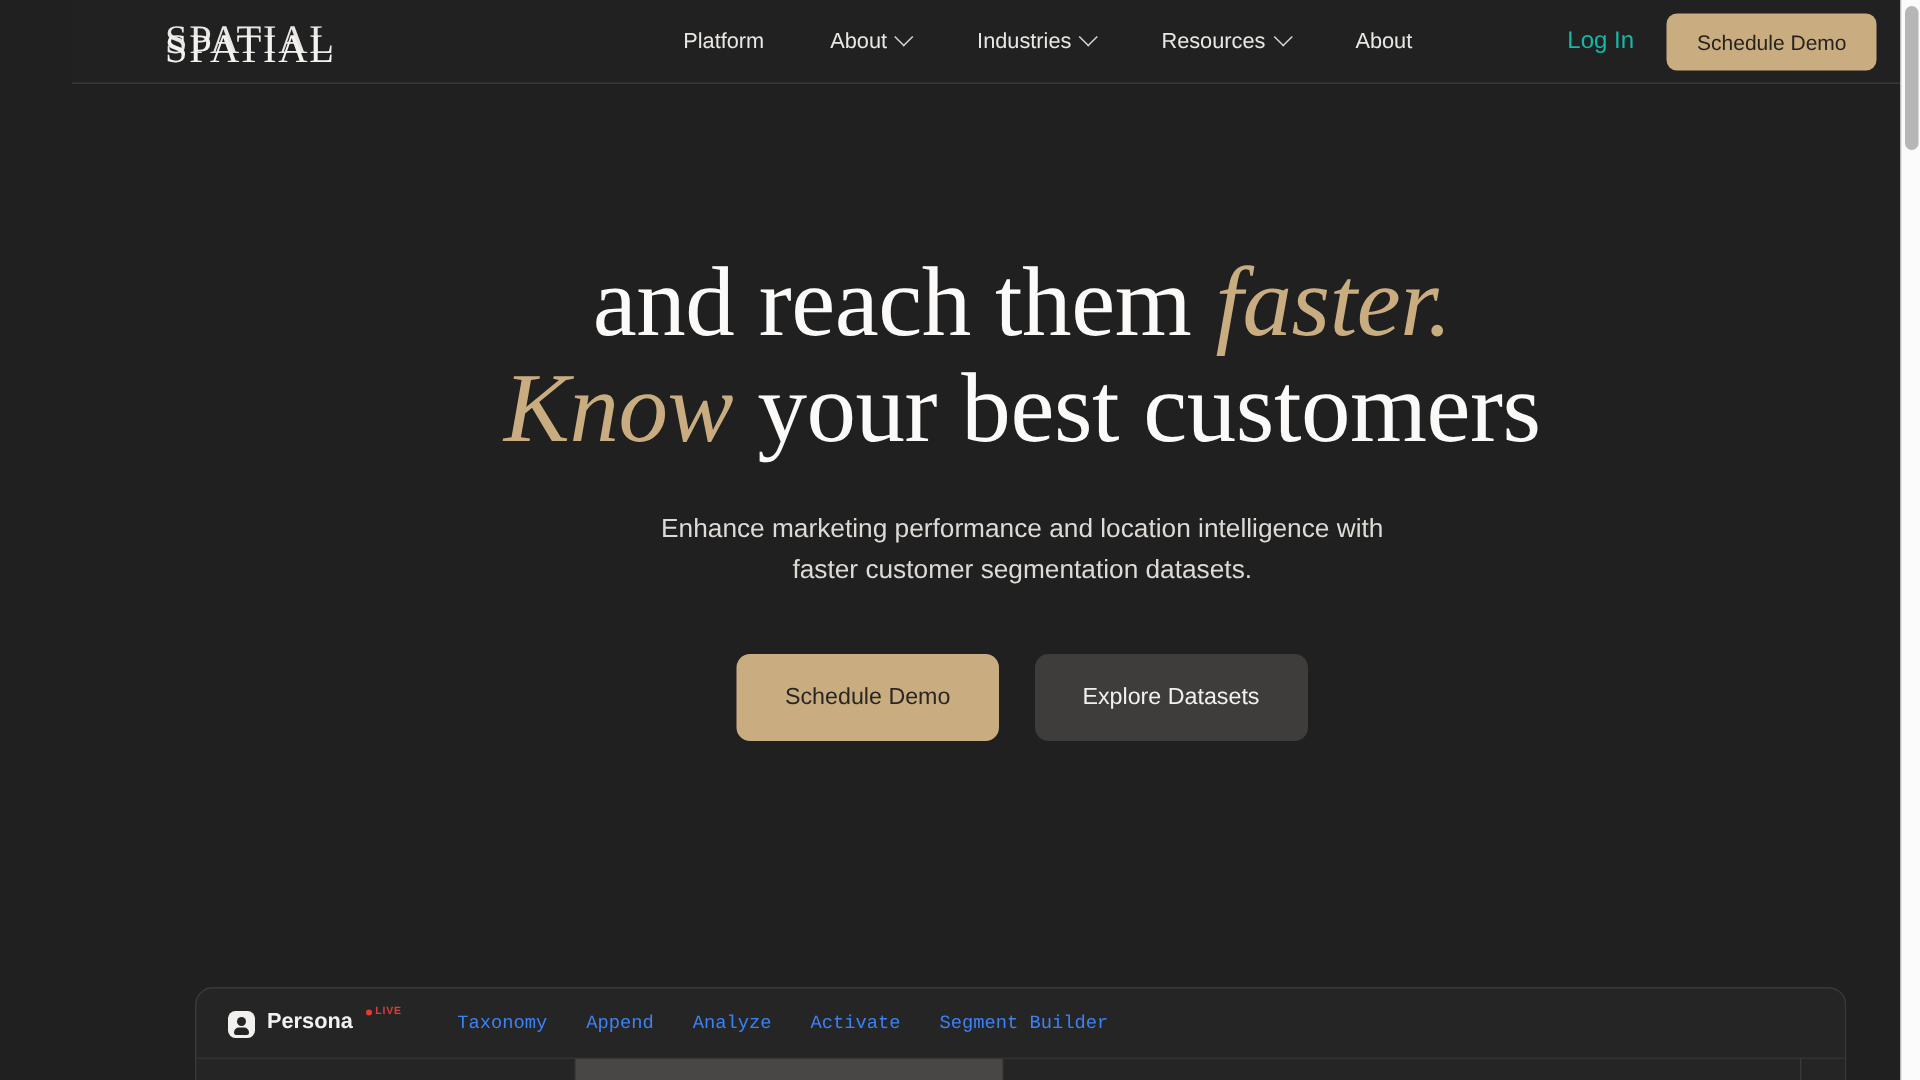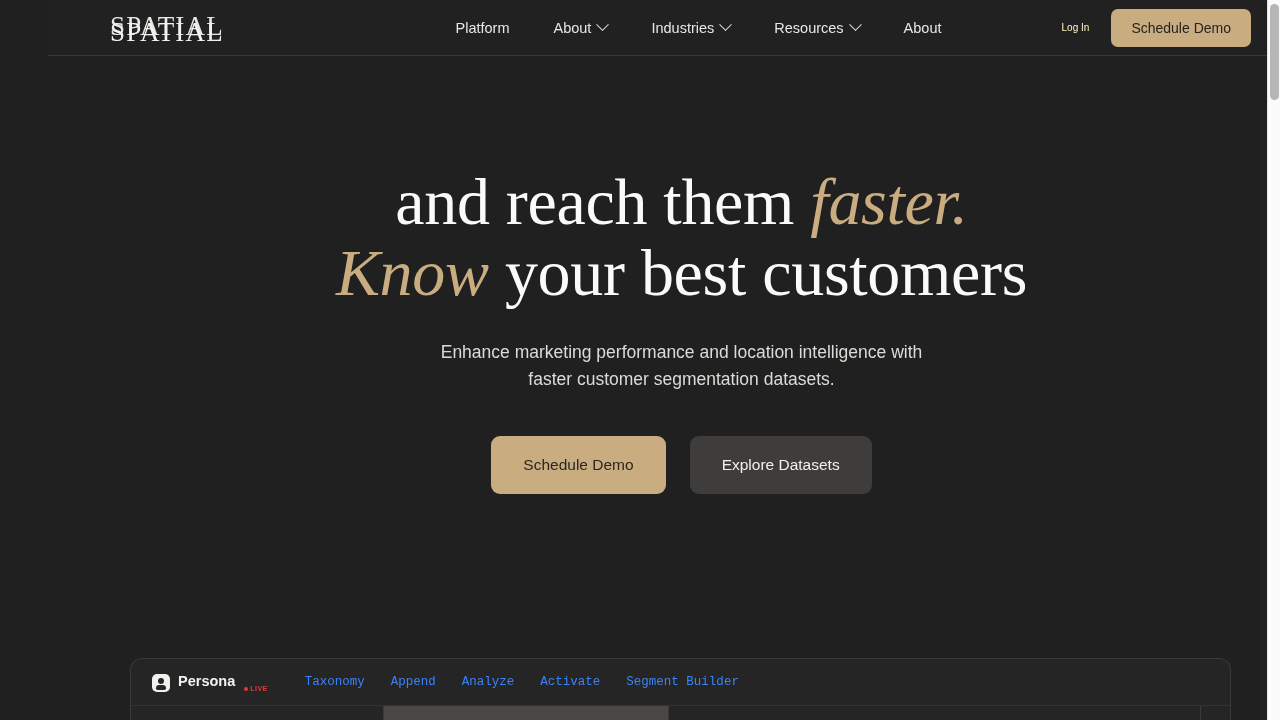--- a/index.html
+++ b/index.html
@@ -67,21 +67,21 @@
     border-bottom:1.6px solid #d9d6d2;
     transform:rotate(45deg) translate(-2px,-2px);
   }
 
   .nav-right {
     position:absolute; right:64px; top:0;
     height:55px;
     display:flex; align-items:center; gap:0px;
   }
   .login-link {
-    color:#fef9c3; font-size:10px; cursor:pointer;
+    color:#14b8a6; font-size:16px; cursor:pointer;
     padding:0 22px;
     white-space:nowrap;
   }
   .btn-demo-sm {
     background:#c9ad81;
     color:#26231f;
     font-size:14px;
     border:none;
     border-radius:7px;
     padding:11px 20px;
@@ -143,21 +143,21 @@
     border-radius:12px 12px 0 0;
     overflow:hidden;
   }
   .app-topbar {
     height:47px;
     display:flex; align-items:center;
     padding-left:21px;
     border-bottom:1px solid #343332;
   }
   .persona-brand {
-    display:flex; align-items:flex-end; gap:8px;
+    display:flex; align-items:flex-start; gap:8px;
     margin-right:24px;
   }
   .persona-icon {
     width:18px; height:18px;
     background:#f3f1ee;
     border-radius:5px;
     position:relative;
     margin-top:2px;
     flex:0 0 auto;
   }

